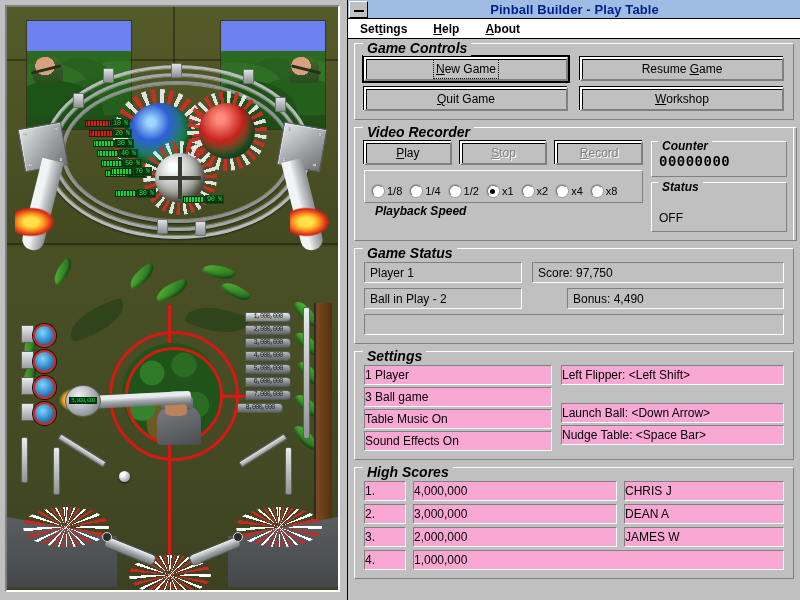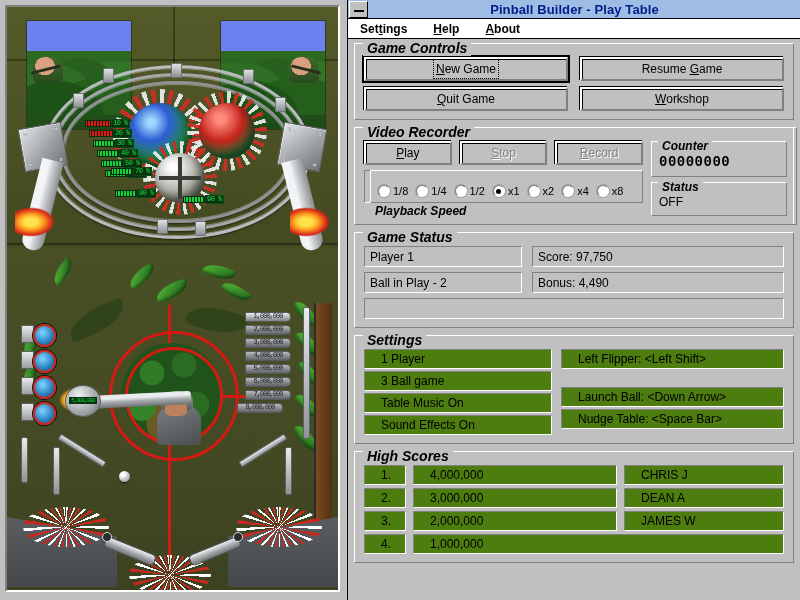--- a/index.html
+++ b/index.html
@@ -336,25 +336,25 @@
   .field{
     background:#c0c0c0;
     border-top:1px solid #808080;border-left:1px solid #808080;
     border-right:1px solid #ffffff;border-bottom:1px solid #ffffff;
     font-size:12px;color:#000;
     padding:3px 5px;box-sizing:border-box;height:21px;
     display:flex;align-items:center;
   }
   
   .efield{
-    background:#4d7c0f;
+    background:#f9a8d4;
     border-top:1px solid #808080;border-left:1px solid #808080;
     border-right:1px solid #ffffff;border-bottom:1px solid #ffffff;
     font-size:12px;color:#000;
-    padding:2px 16px;box-sizing:border-box;height:20px;
+    padding:2px 0;box-sizing:border-box;height:20px;
     display:flex;align-items:center;
   }
 
   
   .radio-row{display:flex;align-items:center;gap:3px;padding-top:2px;}
   .radio{display:flex;align-items:center;gap:3px;margin-right:5px;}
   .rdot{
     width:12px;height:12px;border-radius:50%;
     background:#ffffff;
     border-top:1px solid #808080;border-left:1px solid #808080;
@@ -611,21 +611,21 @@
                 <div class="btn disabled" style="flex:1;">
                   <span class="lbl"><u>S</u>top</span>
                 </div>
                 <div class="btn disabled" style="flex:1;">
                   <span class="lbl"><u>R</u>ecord</span>
                 </div>
               </div>
 
               <div class="group" style="margin-bottom:0;">
                 <div class="gtitle" style="font-size:12px;top:-2px;left:7px;margin-top:36px;">Playback Speed</div>
-                <div class="gbox" style="padding:11px 5px 4px 12px;">
+                <div class="gbox" style="padding:11px 5px 4px 6px;">
                       <div class="inner" style="margin:-12px -6px -5px -7px;padding:12px 6px 5px 7px;">
                   <div class="radio-row">
                     <div class="radio">
                       <span class="rdot"></span>
                       <span class="rlabel">1/8</span>
                     </div>
                     <div class="radio">
                       <span class="rdot"></span>
                       <span class="rlabel">1/4</span>
                     </div>
@@ -661,41 +661,41 @@
                 <div class="gbox" style="padding:11px 6px 5px 6px;">
                       <div class="inner" style="margin:-12px -7px -6px -7px;padding:12px 7px 6px 7px;">
                   <div class="counter-val">00000000</div>
                 </div>
                     </div>
               </div>
               <div class="group" style="margin-bottom:0;">
                 <div class="gtitle" style="font-size:12px;top:-2px;left:7px;">Status</div>
                 <div class="gbox" style="padding:11px 6px 5px 6px;">
                       <div class="inner" style="margin:-12px -7px -6px -7px;padding:12px 7px 6px 7px;">
-                  <div style="font-size:12px;">OFF</div>
+                  <div style="font-size:12px;margin-top:16px;">OFF</div>
                 </div>
                     </div>
               </div>
             </div>
           </div>
         </div>
           </div>
       </div>
 
       <div class="group">
         <div class="gtitle">Game Status</div>
         <div class="gbox">
             <div class="inner">
           <div style="display:flex;gap:10px;margin-bottom:5px;">
             <div class="field" style="width:158px;">Player 1</div>
             <div class="field" style="flex:1;">Score:   97,750</div>
           </div>
           <div style="display:flex;gap:10px;margin-bottom:5px;">
             <div class="field" style="width:158px;">Ball in Play - 2</div>
-            <div class="field" style="flex:1;">Bonus:   4,490</div>
+            <div class="field" style="flex:1;margin-left:35px;">Bonus:   4,490</div>
           </div>
           <div class="field" style="width:100%;"></div>
         </div>
           </div>
       </div>
 
       <div class="group">
         <div class="gtitle">Settings</div>
         <div class="gbox">
             <div class="inner">

